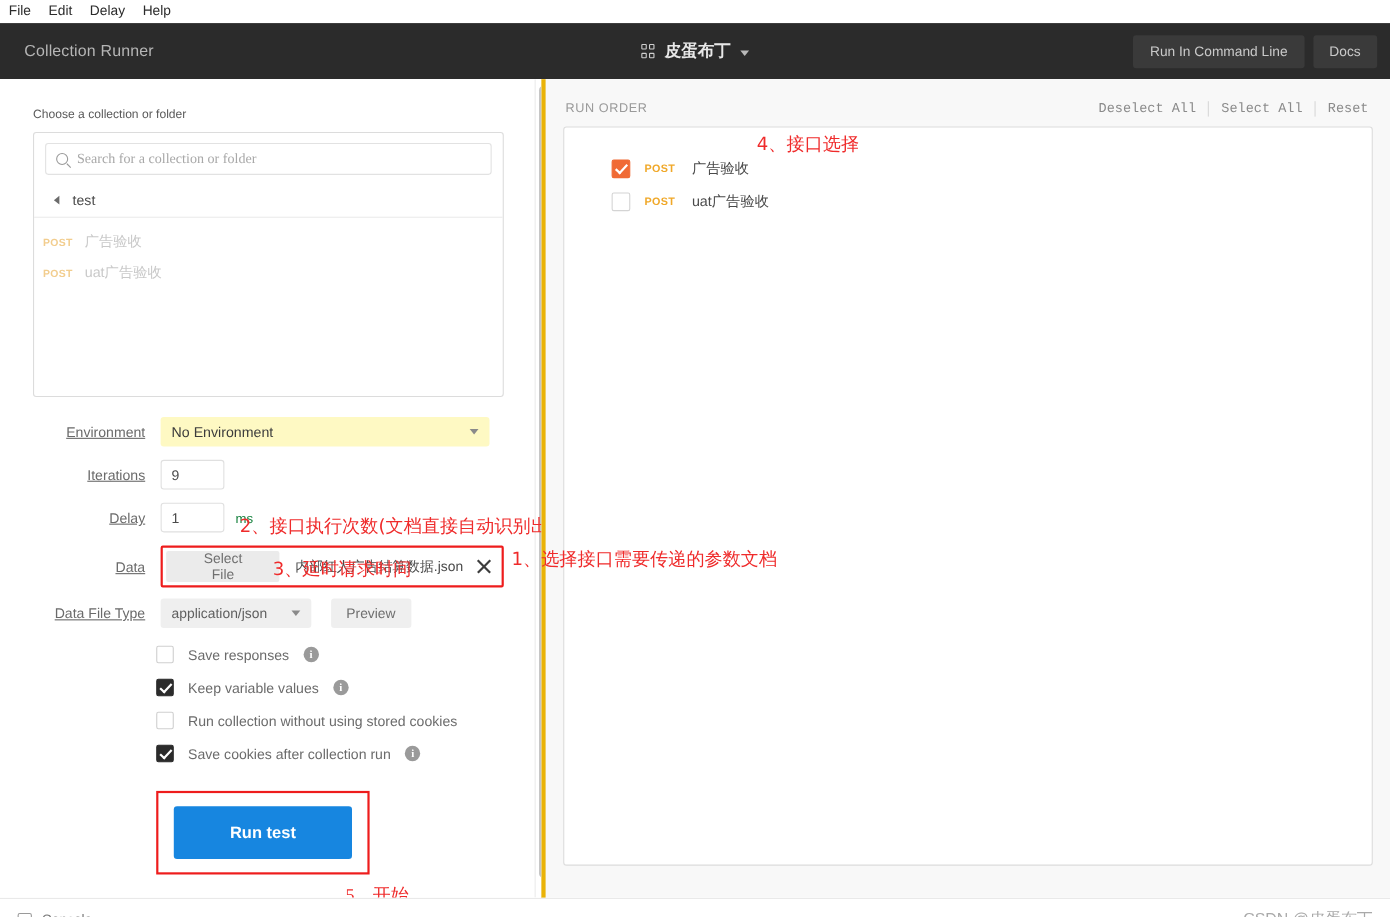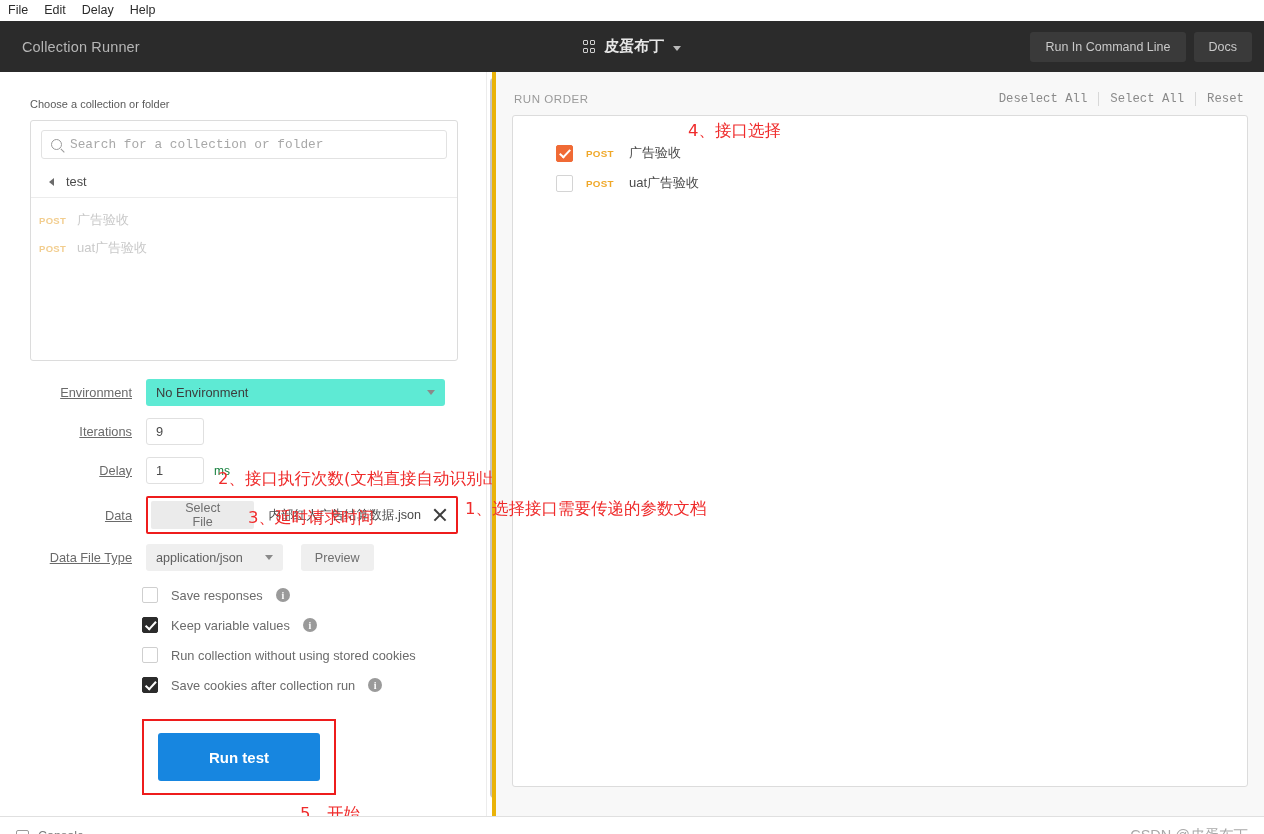--- a/index.html
+++ b/index.html
@@ -151,21 +151,21 @@
     width: 1.4px; height: 5px;
     background: #9a9a9a;
     right: -2px; bottom: -4px;
     transform: rotate(-45deg);
   }
   .search-input {
     border: none;
     outline: none;
     font-size: 12.8px;
     color: #3a3a3a;
-    font-family: Liberation Mono, monospace;
+    font-family: Liberation Serif, serif;
     flex: 1;
     background: transparent;
   }
   .search-input::placeholder { color: #a8a8a8; }
 
   .crumb-row {
     display: flex;
     align-items: center;
     gap: 12px;
     padding: 8px 18px;
@@ -209,21 +209,21 @@
     text-align: right;
     padding-right: 14px;
     font-size: 12.8px;
     color: #6a6a6a;
     flex: none;
     text-decoration: underline;
   }
   .sel-env {
     width: 299px;
     height: 27px;
-    background: #5eead4;
+    background: #fef9c3;
     border: none;
     border-radius: 3px;
     display: flex;
     align-items: center;
     padding: 0 10px;
     font-size: 12.9px;
     color: #3c3c3c;
     cursor: pointer;
   }
   .caret {
@@ -659,21 +659,21 @@
       </div>
 
       <div class="run-outline">
         <button class="run-btn">Run test</button>
       </div>
 
     </div>
 
     <span class="anno" style="left:218px; top:396px;">2、接口执行次数(文档直接自动识别出来)</span>
     <span class="anno" style="left:248px; top:435px;">3、延时请求时间</span>
-    <span class="anno" style="left:300px; top:731px;">5、开始</span>
+    <span class="anno" style="left:314px; top:731px;font-family:Liberation Serif, serif;">5、开始</span>
 
     <div class="vscroll">
       <div class="thumb"></div>
     </div>
   </div>
 
   <div class="right-pane">
     <div class="run-order-head">
       <span class="run-order-title">RUN ORDER</span>
       <span class="run-order-actions">

